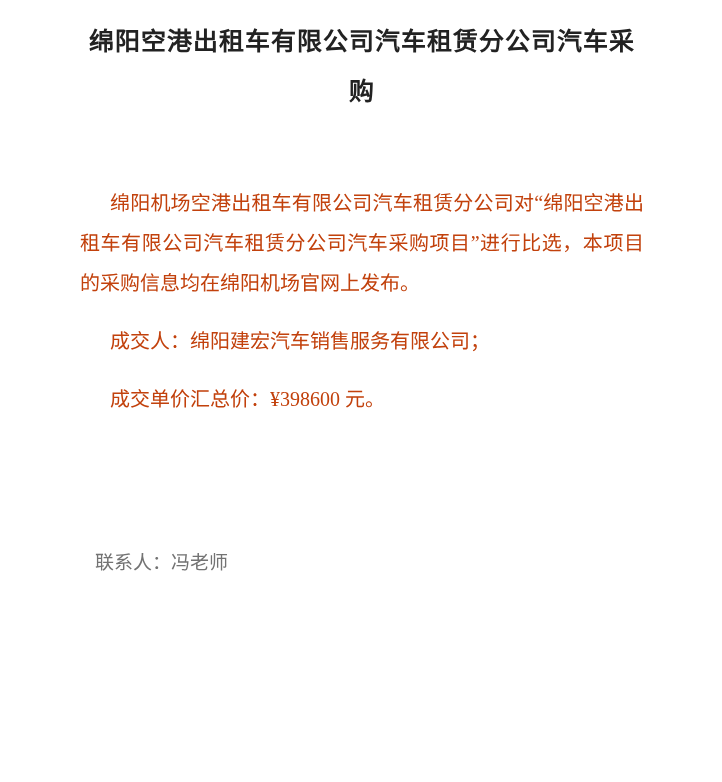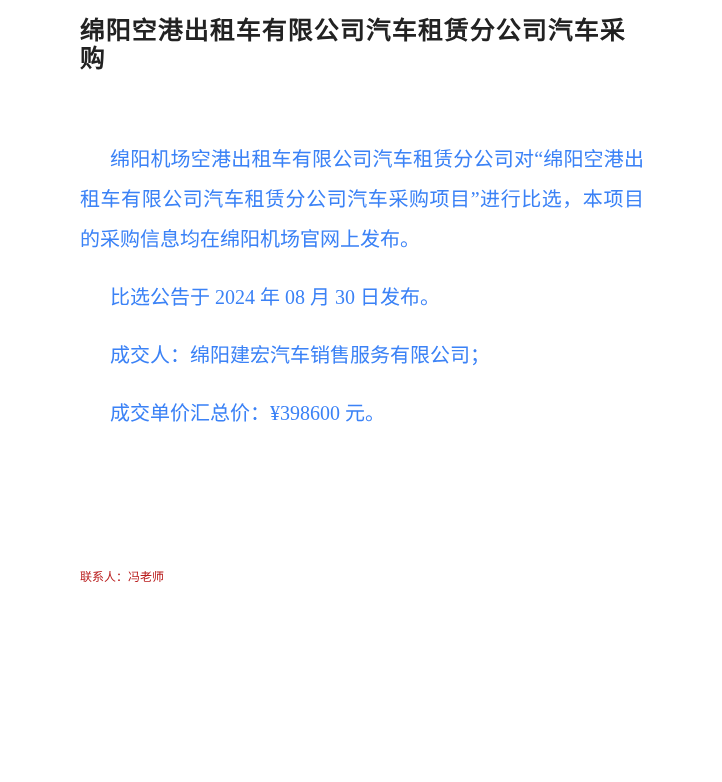--- a/index.html
+++ b/index.html
@@ -14,67 +14,68 @@
 
   .doc {
     width: 722px;
     height: 782px;
     padding: 0 78px 0 80px;
     background: #ffffff;
   }
 
   .title {
     margin: 17px 0 66px 0;
+    text-align: center;
     font-size: 25px;
     font-weight: bold;
-    line-height: 28px;
+    line-height: 50px;
     letter-spacing: 1px;
     color: #222222;
   }
 
   .title .t-line { display: block; }
 
   .body-text {
     font-size: 20px;
     line-height: 40px;
-    color: #3b82f6;
+    color: #c2410c;
     text-align: justify;
   }
 
   .para {
     text-indent: 30px;
     margin-bottom: 18px;
   }
 
   .contact {
     margin-top: 124px;
   }
 
   .contact-line {
-    font-size: 12px;
+    font-size: 19px;
     line-height: 40px;
-    color: #b91c1c;
+    color: #737373;
+    margin-left: 15px;
   }
 
   .contact-line + .contact-line {
     margin-top: 15px;
   }
 </style>
 </head>
 <body>
 
 <div class="doc">
 
   <h1 class="title">
     <span class="t-line">绵阳空港出租车有限公司汽车租赁分公司汽车采购</span>
   </h1>
 
   <div class="body-text">
     <p class="para">绵阳机场空港出租车有限公司汽车租赁分公司对“绵阳空港出租车有限公司汽车租赁分公司汽车采购项目”进行比选，本项目的采购信息均在绵阳机场官网上发布。</p>
-    <p class="para">比选公告于 2024 年 08 月 30 日发布。</p>
     <p class="para">成交人：绵阳建宏汽车销售服务有限公司；</p>
     <p class="para">成交单价汇总价：¥398600 元。</p>
   </div>
 
   <div class="contact">
     <p class="contact-line">
       <span>联系人：</span><span>冯老师</span>
     </p>
     <p class="contact-line">
       

